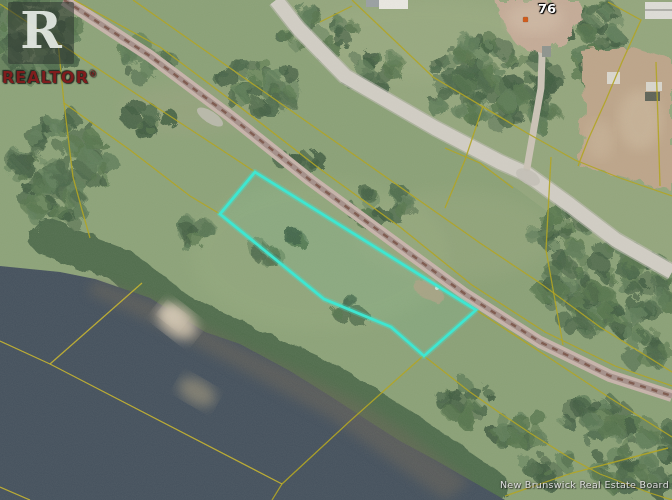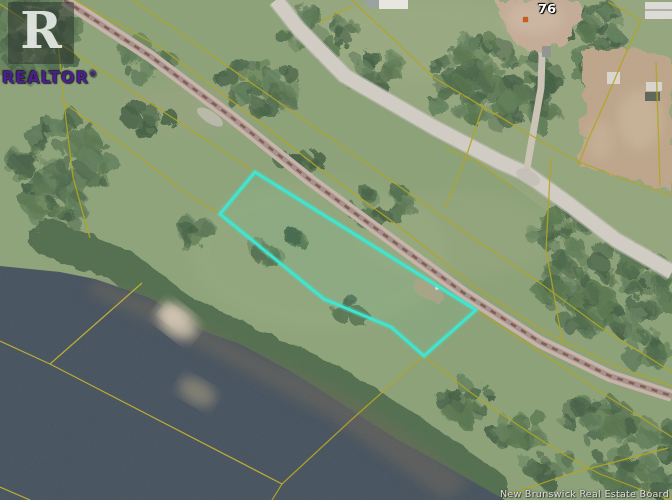--- a/index.html
+++ b/index.html
@@ -16,37 +16,37 @@
     position:absolute;left:8px;top:2px;width:66px;height:62px;
     background:rgba(48,57,50,.58);border-radius:2px;
     display:flex;align-items:center;justify-content:center;
   }
   #logo-letter{
     font-family:"DejaVu Serif",serif;font-weight:bold;font-size:50px;
     color:rgba(238,243,238,.88);line-height:1;transform:translateY(-2px);
   }
   #logo-wordmark{
     position:absolute;left:2px;top:68px;white-space:nowrap;
-    font-size:16px;font-weight:bold;letter-spacing:1px;color:#4c1d95;
+    font-size:16px;font-weight:bold;letter-spacing:1px;color:#7f1d1d;
     text-shadow:0 0 2px rgba(25,32,26,.95),1px 1px 1px rgba(25,32,26,.8),-1px -1px 1px rgba(25,32,26,.8);
   }
   #logo-reg{
     font-size:8px;vertical-align:6px;letter-spacing:0;
   }
   #house-number{
     left:516px;top:1px;width:40px;text-align:right;
     font-size:13px;font-weight:bold;color:#fff;
     text-shadow:0 0 2px #000,1px 1px 1px #000,-1px -1px 1px #000;
   }
   #marker-dot{
     left:523px;top:17px;width:5px;height:5px;border-radius:1.5px;
     background:#cf5c1d;box-shadow:0 0 1px #5a2708;
   }
   #watermark{
-    right:3px;bottom:1px;font-size:9.5px;color:rgba(242,242,242,.88);
+    right:3px;bottom:10px;font-size:9.5px;color:rgba(242,242,242,.88);
     text-shadow:0 0 2px rgba(30,30,30,.9),1px 1px 1px rgba(30,30,30,.7);
     letter-spacing:.3px;
   }
 </style>
 </head>
 <body>
 
 <div id="stage">
   <svg id="aerial" width="672" height="500" viewBox="0 0 672 500" xmlns="http://www.w3.org/2000/svg">
     <defs>

